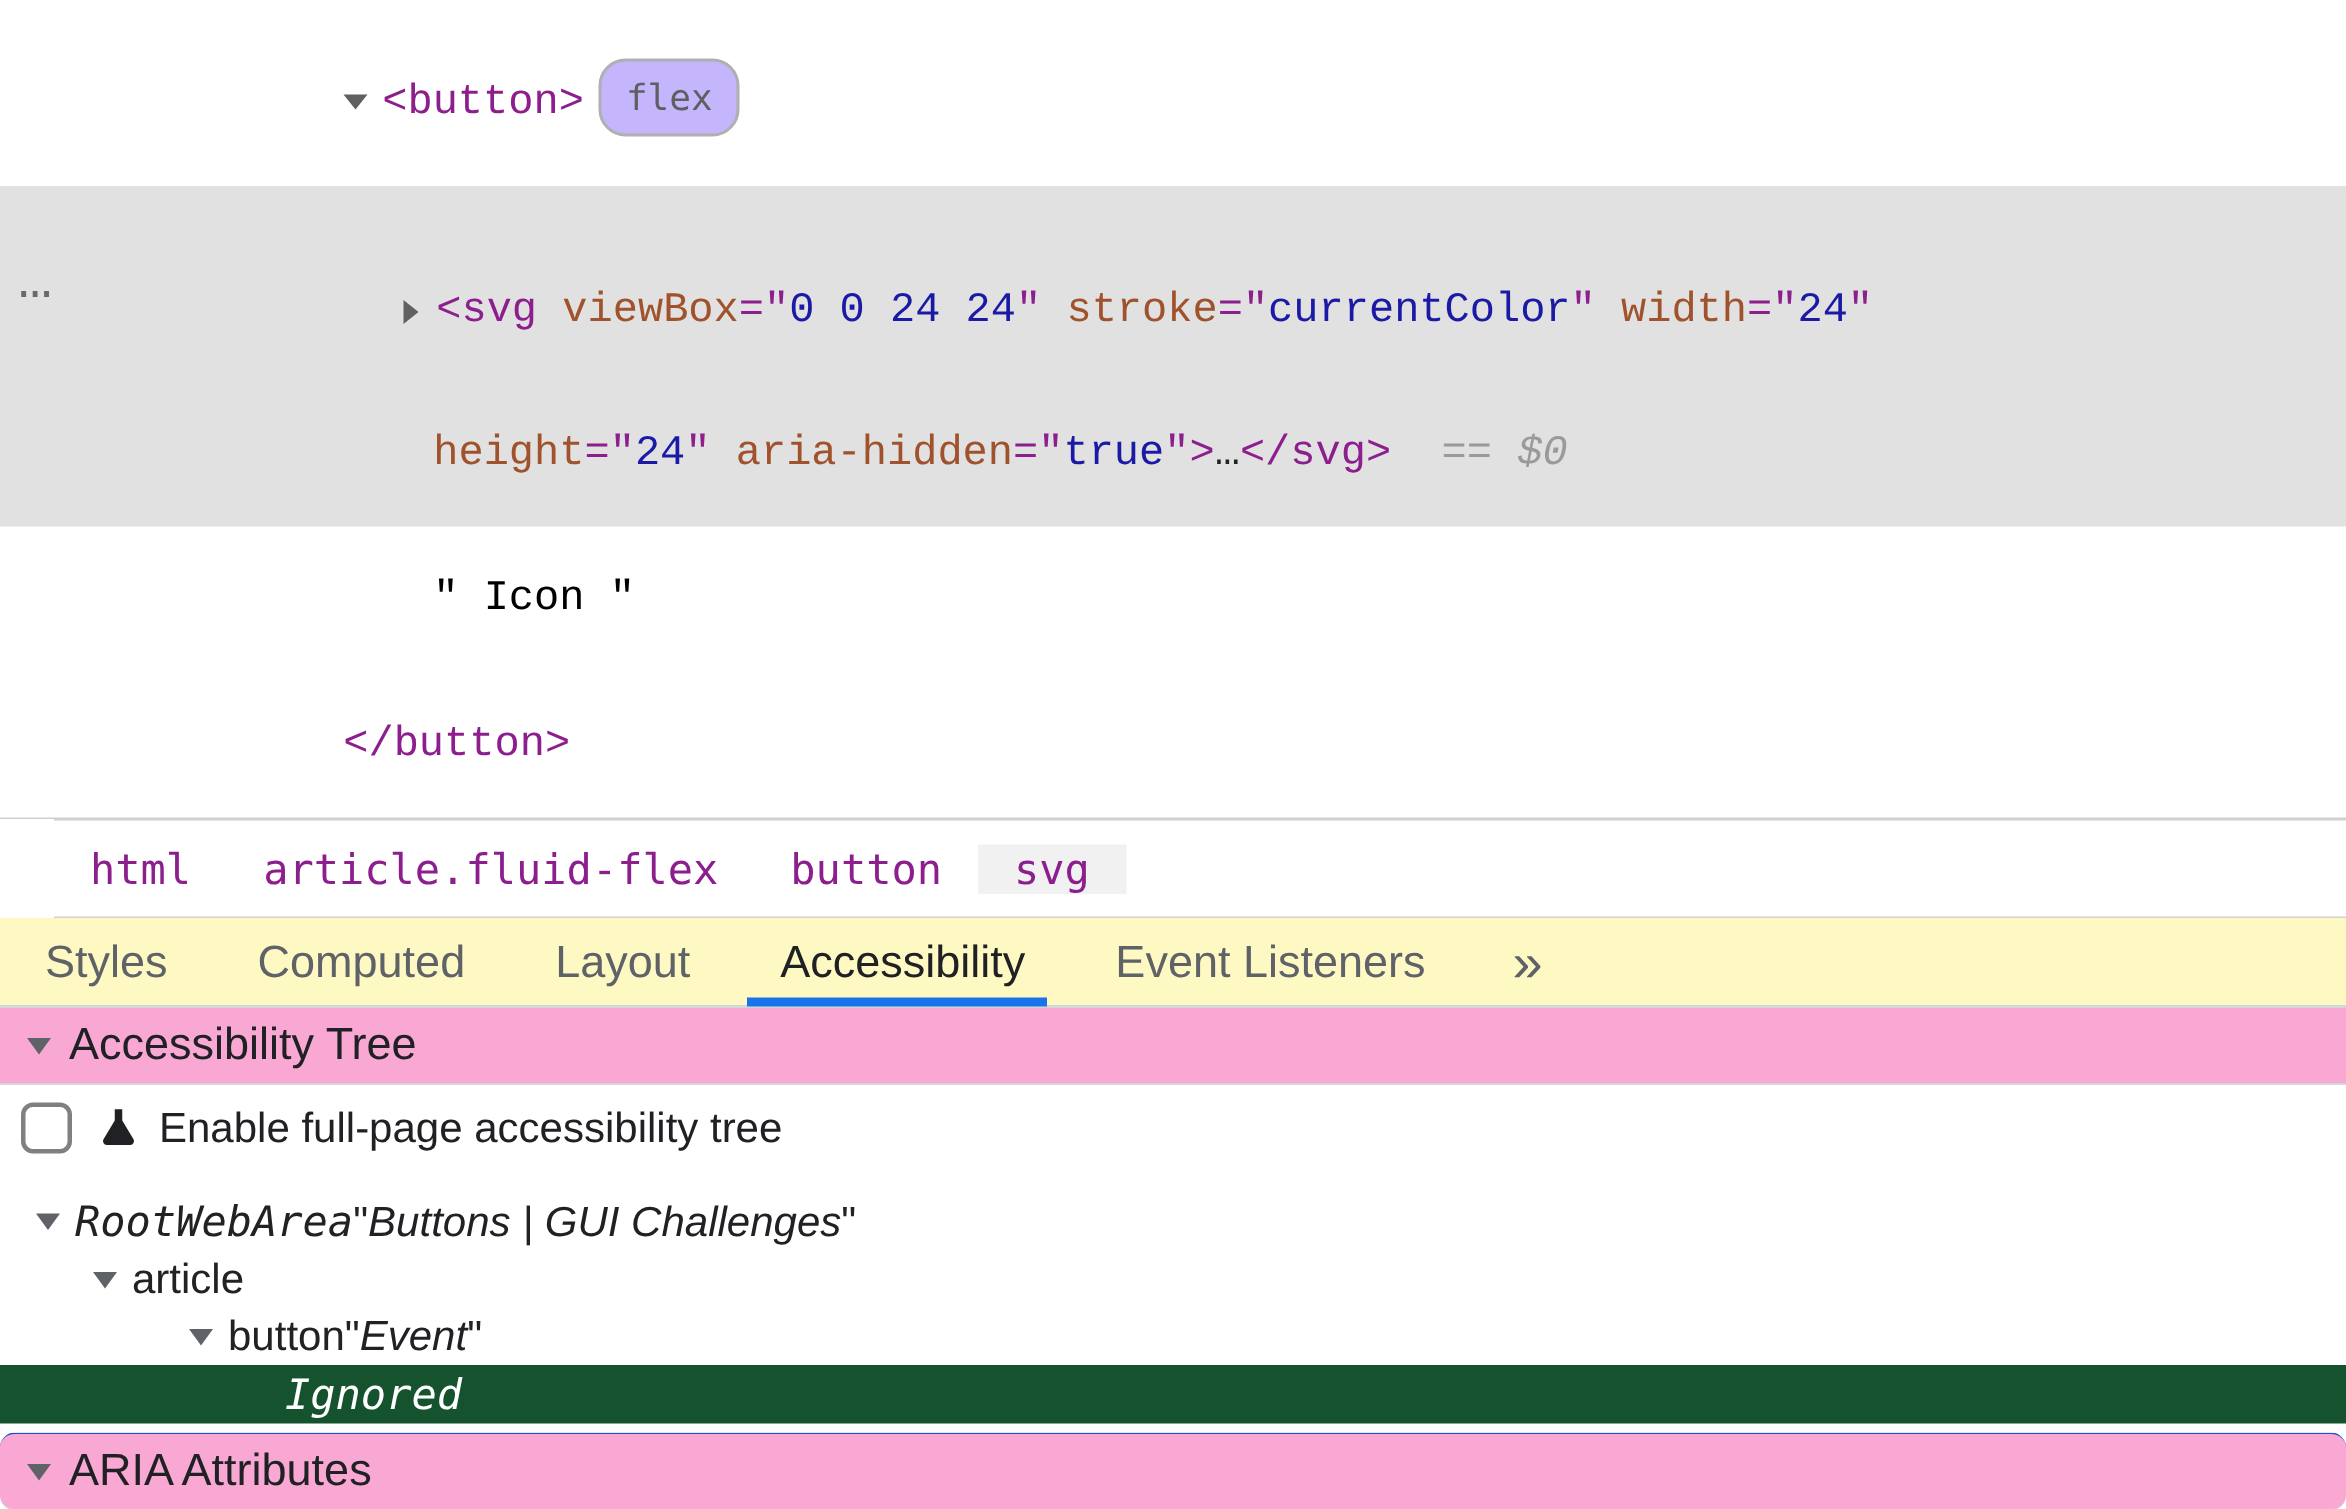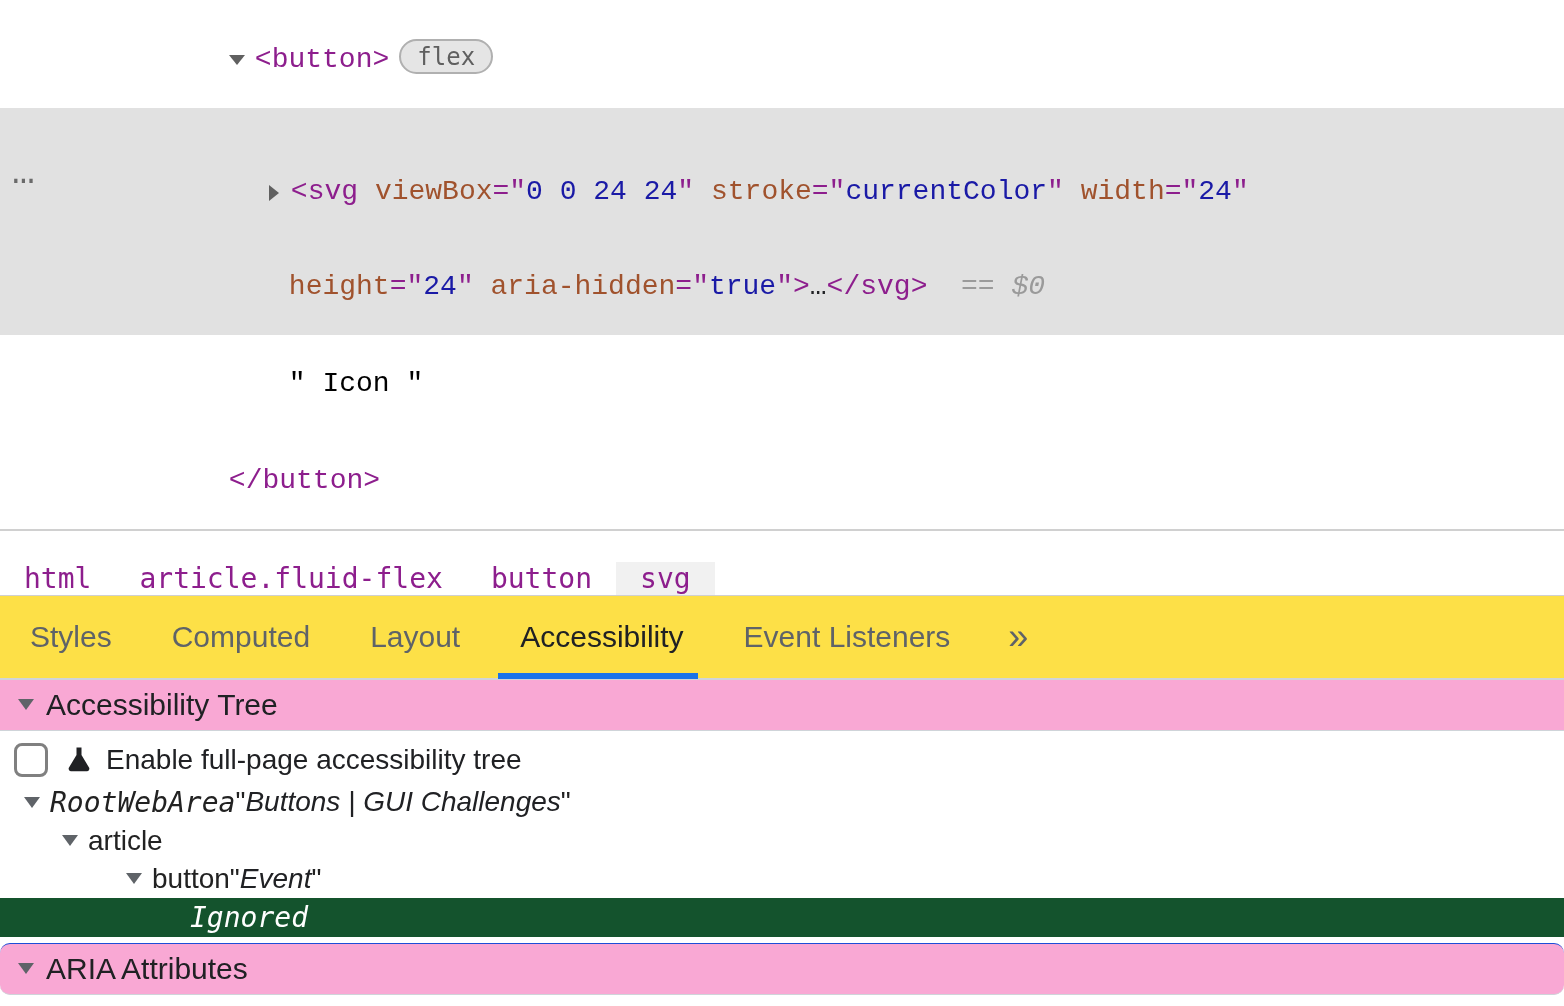--- a/index.html
+++ b/index.html
@@ -45,62 +45,63 @@
   .punct { color: #8d1e8d; }
   .text-node { color: #000; }
   .dimmed { color: #9a9a9a; font-style: italic; }
 
   .flex-badge {
     display: inline-flex; align-items: center; justify-content: center;
     border: 2px solid #b0b0b0; border-radius: 18px;
     padding: 0 16px;
     font-size: 24px; color: #5f5f5f;
     font-family: Menlo, Consolas, monospace;
-    background: #e5e5e5;
+    background: #c4b5fd;
     margin-left: 10px;
-    height: 35px;
+    height: 52px;
     vertical-align: 2px;
   }
 
   .gutter-dots {
     position: absolute;
     left: 4px; top: 50%;
     transform: translateY(-50%);
     color: #6a6a6a;
     font-size: 38px;
     letter-spacing: 2px;
     line-height: 0;
     padding: 4px 8px;
     border-radius: 6px;
   }
 
   
   .crumb-bar {
-    display: flex; align-items: flex-end;
+    display: flex; align-items: center;
     border-top: 1px solid #d0d0d0;
     border-bottom: 1px solid #d0d0d0;
     height: 66px;
     background: #fff;
+    margin-left: 36px;
   }
   .crumb {
     display: flex; align-items: center;
     padding: 0 24px;
     color: #8d1e8d;
     font-family: Menlo, Consolas, monospace;
     font-size: 28px;
     cursor: pointer;
     position: relative;
   }
   .crumb.sel { background: #f1f1f1; }
 
   
   .tabs {
     display: flex; align-items: stretch;
-    background: #fde047;
-    height: 84px;
+    background: #fef9c3;
+    height: 60px;
     border-bottom: 1px solid #cfd4d9;
     box-shadow: inset 0 -1px 0 #cfd4d9;
   }
   .tab {
     display:flex; align-items:center;
     padding: 0 30px;
     color: #5f6368;
     font-size: 30px;
     cursor: pointer;
   }
@@ -144,21 +145,21 @@
 
   .tree { padding: 2px 0 0 0; }
   .trow { display:flex; align-items:center; padding: 3px 0; white-space: pre; }
   .trow .chev {
     width:0; height:0;
     border-top: 11px solid #5f6368;
     border-left: 8px solid transparent;
     border-right: 8px solid transparent;
     margin-right: 10px; flex:none;
   }
-  .trow.depth0 { padding-left: 10px; }
+  .trow.depth0 { padding-left: 10px; margin-top: 20px; }
   .trow.depth1 { padding-left: 48px; }
   .trow.depth2 { padding-left: 112px; }
   .trow.depth3 { padding-left: 190px; }
   .role { font-style: italic; color:#222; font-family: Menlo, Consolas, monospace; }
   .role-plain { color:#222; font-family: Liberation Sans, sans-serif; }
   .aquote { color:#222; }
   .aname { font-style: italic; }
   .trow.selected {
     background: #14532d; color:#fff;
     margin-left: -14px; margin-right: -14px;

